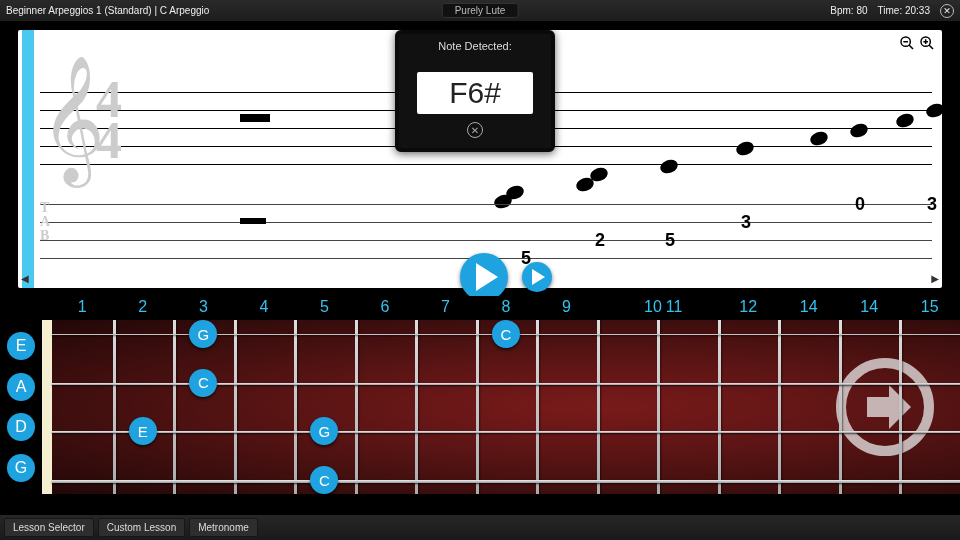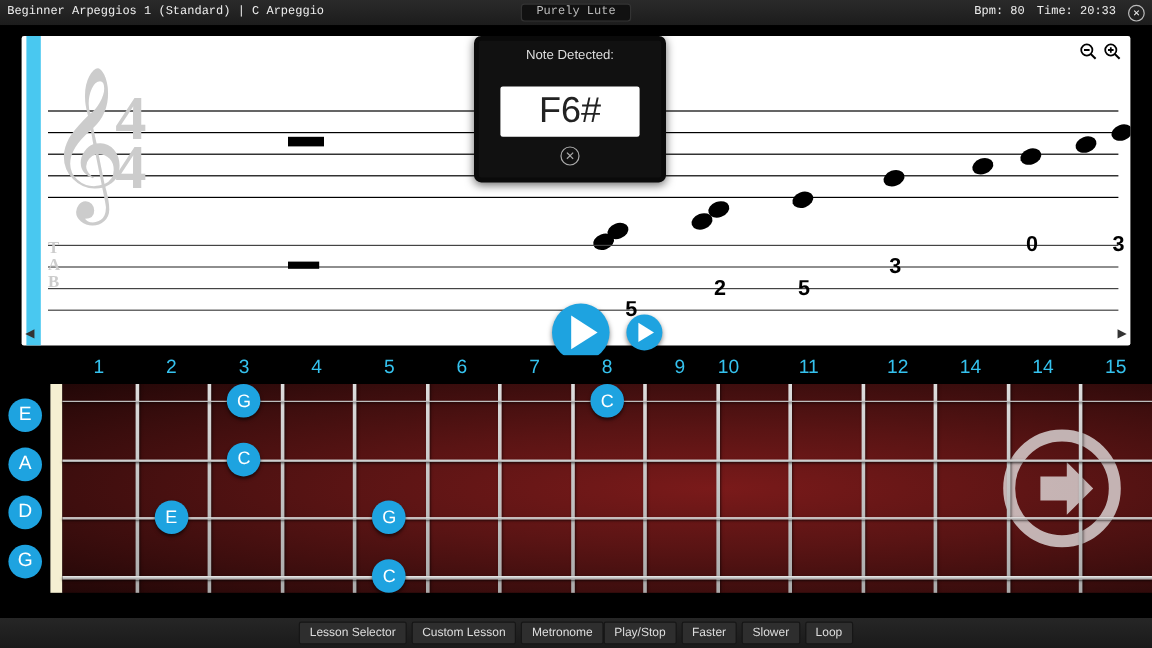--- a/index.html
+++ b/index.html
@@ -1,20 +1,20 @@
 <!DOCTYPE html>
 <html><head>
 <meta charset="utf-8">
 <style>
   * { margin: 0; padding: 0; box-sizing: border-box; }
   html, body { width: 960px; height: 540px; background: #000; font-family: "Segoe UI", Arial, sans-serif; overflow: hidden; color: #ccc; font-size: 12px; }
   .app { width: 960px; height: 540px; display: flex; flex-direction: column; }
 
   
-  .top-bar { height: 22px; background: linear-gradient(#2a2a2a,#1c1c1c); display: flex; align-items: center; justify-content: space-between; font-size: 10px; color: #eee; padding: 0 6px; border-bottom: 1px solid #000; font-family: Liberation Mono, monospace; }
+  .top-bar { height: 22px; background: linear-gradient(#2a2a2a,#1c1c1c); display: flex; align-items: center; justify-content: space-between; font-size: 10px; color: #eee; padding: 0 6px; border-bottom: 1px solid #000; }
   .top-left { display:flex; align-items:center; gap:6px; }
   .top-center { position:absolute; left:50%; transform:translateX(-50%); font-size:10px; color:#bbb; background:#111; border:1px solid #333; border-radius:3px; padding:1px 12px; }
   .top-right { display:flex; align-items:center; gap:10px; }
   .top-close { width:14px; height:14px; border:1.5px solid #bbb; border-radius:50%; display:flex; align-items:center; justify-content:center; font-size:9px; cursor:pointer;}
 
   
   .notation-wrap { flex:0 0 274px; background:#000; position:relative; }
   .notation { position:absolute; left:18px; right:18px; top:8px; height:258px; background:#fff; border-radius:2px; overflow:hidden; }
   .playhead { position:absolute; left:4px; top:0; width:12px; height:100%; background:#35c2ee; opacity:.9; }
   .zoom-ctrl { position:absolute; right:6px; top:4px; display:flex; gap:2px;}
@@ -66,21 +66,21 @@
       radial-gradient(ellipse at 60% 50%, #7a1a1a 0%, #5a1414 40%, #3a0d0d 75%, #220707 100%);
   }
   .fret-wire { position:absolute; top:0; bottom:0; width:3px; background:linear-gradient(#ddd,#aaa); box-shadow:1px 0 2px rgba(0,0,0,.5);}
   .string { position:absolute; left:0; right:0; height:2px; background:linear-gradient(#eee,#999); box-shadow:0 1px 2px rgba(0,0,0,.7);}
   .string.s1{height:1px;} .string.s4{height:3px;}
   .fb-note { position:absolute; width:28px; height:28px; border-radius:50%; background:#1ea3e0; color:#fff; display:flex; align-items:center; justify-content:center; font-size:15px; font-weight:500; transform:translate(-50%,-50%); cursor:pointer; box-shadow:0 2px 3px rgba(0,0,0,.6);}
   .advance-btn { position:absolute; right:25px; top:50%; transform:translateY(-50%); width:100px; height:100px; cursor:pointer; opacity:.75;}
   .advance-btn svg { width:100%; height:100%; }
 
   
-  .bottom-bar { flex:0 0 26px; background:linear-gradient(#262626,#1a1a1a); border-top:1px solid #000; display:flex; align-items:center; justify-content:center; padding:0 4px; }
+  .bottom-bar { flex:0 0 26px; background:linear-gradient(#262626,#1a1a1a); border-top:1px solid #000; display:flex; align-items:center; justify-content:space-between; padding:0 4px; }
   .btn-row { display:flex; gap:4px; }
   .bbtn { background:#2e2e2e; border:1px solid #161616; color:#ddd; font-size:10px; padding:3px 8px; border-radius:2px; cursor:pointer; }
 
   .thin-strip { flex:0 0 20px; background:#000; }
 </style>
 </head>
 <body>
 
 <div class="app">
 
@@ -184,21 +184,21 @@
   <div class="fret-row" id="fretrow">
       <span style="left: 82.2667px;">1</span>
       <span style="left: 142.8px;">2</span>
       <span style="left: 203.333px;">3</span>
       <span style="left: 263.867px;">4</span>
       <span style="left: 324.4px;">5</span>
       <span style="left: 384.933px;">6</span>
       <span style="left: 445.467px;">7</span>
       <span style="left: 506px;">8</span>
       <span style="left: 566.533px;">9</span>
-      <span style="left: 607px;">10</span>
+      <span style="left: 653px;">10</span>
       <span style="left: 674px;">11</span>
       <span style="left: 748.133px;">12</span>
       <span style="left: 808.667px;">14</span>
       <span style="left: 869.2px;">14</span>
       <span style="left: 929.733px;">15</span>
     </div>
 
   <div class="fretboard-wrap">
     <div class="open-col" id="opencol">
         <div class="open-note">E</div>
@@ -242,20 +242,14 @@
   </div>
 
   <div class="thin-strip"></div>
 
   <div class="bottom-bar">
     <div class="btn-row" id="fleft">
         <div class="bbtn">Lesson Selector</div>
         <div class="bbtn">Custom Lesson</div>
         <div class="bbtn">Metronome</div>
       </div>
-    <div class="btn-row" id="fcenter">
-        <div class="bbtn">Play/Stop</div>
-        <div class="bbtn">Faster</div>
-        <div class="bbtn">Slower</div>
-        <div class="bbtn">Loop</div>
-      </div>
   </div>
 </div>
 
 </body></html>

